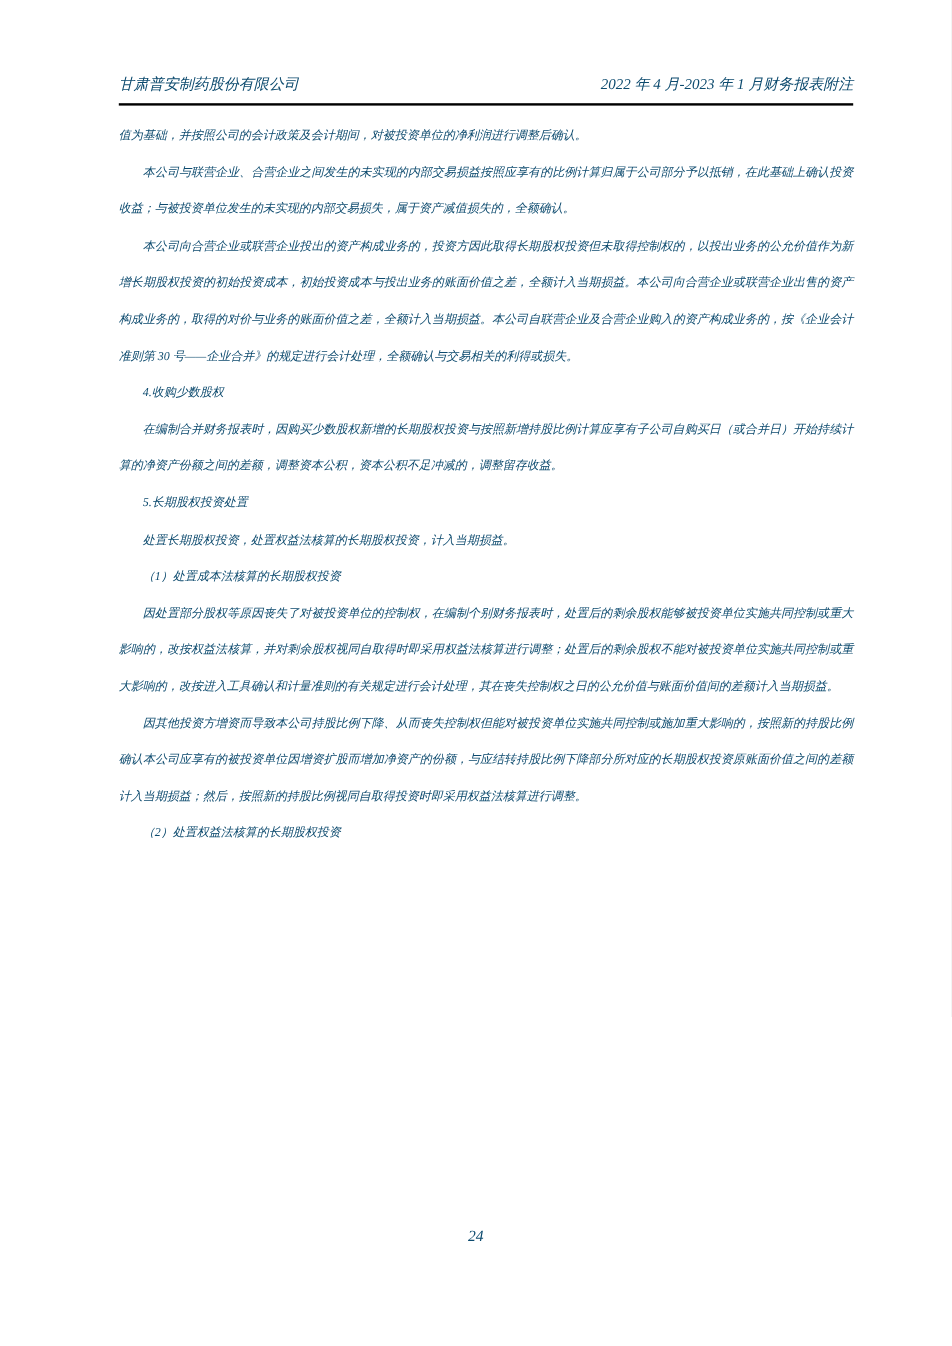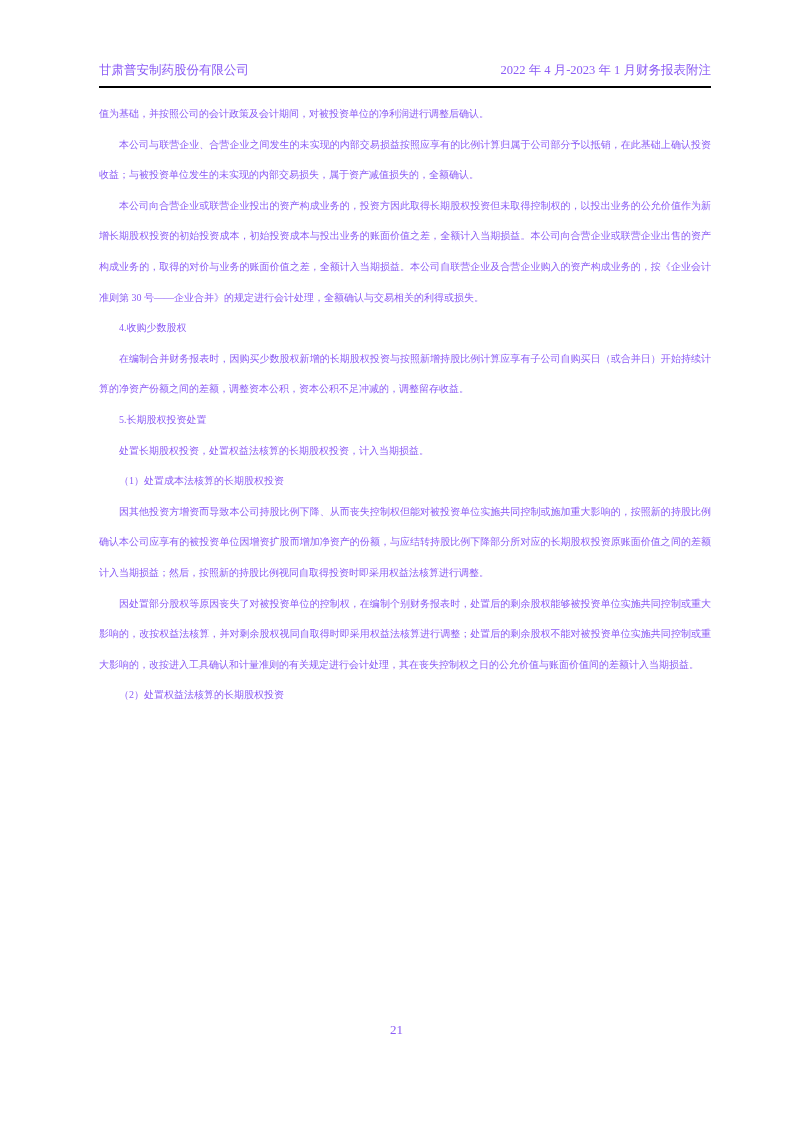--- a/index.html
+++ b/index.html
@@ -1,20 +1,21 @@
 <!DOCTYPE html>
 <html><head>
 <meta charset="utf-8">
 <style>
   html,body{margin:0;padding:0;background:#e8e8e8;}
   .page{
     width:793px;height:1122px;position:relative;margin:0 auto;
-    background:#ffffff;color:#8b5cf6;
+    background:#ffffff;color:#0c4a6e;
     font-family:"Liberation Serif","DejaVu Serif",serif;
     overflow:hidden;
+    font-style:italic;
   }
   .header{
     position:absolute;top:62px;left:99px;width:612px;
     display:flex;justify-content:space-between;align-items:flex-end;
     padding-bottom:7px;border-bottom:2px solid #000;
     font-size:12.5px;white-space:nowrap;
   }
   .doc-body{
     position:absolute;top:99px;left:99px;width:612px;
     font-size:10px;text-align:justify;
@@ -39,22 +40,22 @@
 
   <div class="doc-body">
     <p>值为基础，并按照公司的会计政策及会计期间，对被投资单位的净利润进行调整后确认。</p>
     <p class="indent">本公司与联营企业、合营企业之间发生的未实现的内部交易损益按照应享有的比例计算归属于公司部分予以抵销，在此基础上确认投资收益；与被投资单位发生的未实现的内部交易损失，属于资产减值损失的，全额确认。</p>
     <p class="indent">本公司向合营企业或联营企业投出的资产构成业务的，投资方因此取得长期股权投资但未取得控制权的，以投出业务的公允价值作为新增长期股权投资的初始投资成本，初始投资成本与投出业务的账面价值之差，全额计入当期损益。本公司向合营企业或联营企业出售的资产构成业务的，取得的对价与业务的账面价值之差，全额计入当期损益。本公司自联营企业及合营企业购入的资产构成业务的，按《企业会计准则第 30 号——企业合并》的规定进行会计处理，全额确认与交易相关的利得或损失。</p>
     <p class="indent">4.收购少数股权</p>
     <p class="indent">在编制合并财务报表时，因购买少数股权新增的长期股权投资与按照新增持股比例计算应享有子公司自购买日（或合并日）开始持续计算的净资产份额之间的差额，调整资本公积，资本公积不足冲减的，调整留存收益。</p>
     <p class="indent">5.长期股权投资处置</p>
     <p class="indent">处置长期股权投资，处置权益法核算的长期股权投资，计入当期损益。</p>
     <p class="indent">（1）处置成本法核算的长期股权投资</p>
+    <p class="indent">因处置部分股权等原因丧失了对被投资单位的控制权，在编制个别财务报表时，处置后的剩余股权能够被投资单位实施共同控制或重大影响的，改按权益法核算，并对剩余股权视同自取得时即采用权益法核算进行调整；处置后的剩余股权不能对被投资单位实施共同控制或重大影响的，改按进入工具确认和计量准则的有关规定进行会计处理，其在丧失控制权之日的公允价值与账面价值间的差额计入当期损益。</p>
     <p class="indent">因其他投资方增资而导致本公司持股比例下降、从而丧失控制权但能对被投资单位实施共同控制或施加重大影响的，按照新的持股比例确认本公司应享有的被投资单位因增资扩股而增加净资产的份额，与应结转持股比例下降部分所对应的长期股权投资原账面价值之间的差额计入当期损益；然后，按照新的持股比例视同自取得投资时即采用权益法核算进行调整。</p>
-    <p class="indent">因处置部分股权等原因丧失了对被投资单位的控制权，在编制个别财务报表时，处置后的剩余股权能够被投资单位实施共同控制或重大影响的，改按权益法核算，并对剩余股权视同自取得时即采用权益法核算进行调整；处置后的剩余股权不能对被投资单位实施共同控制或重大影响的，改按进入工具确认和计量准则的有关规定进行会计处理，其在丧失控制权之日的公允价值与账面价值间的差额计入当期损益。</p>
     <p class="indent">（2）处置权益法核算的长期股权投资</p>
   </div>
 
   <div class="footer">
-    <span>21</span>
+    <span>24</span>
   </div>
 
 </div>
 
 </body></html>

